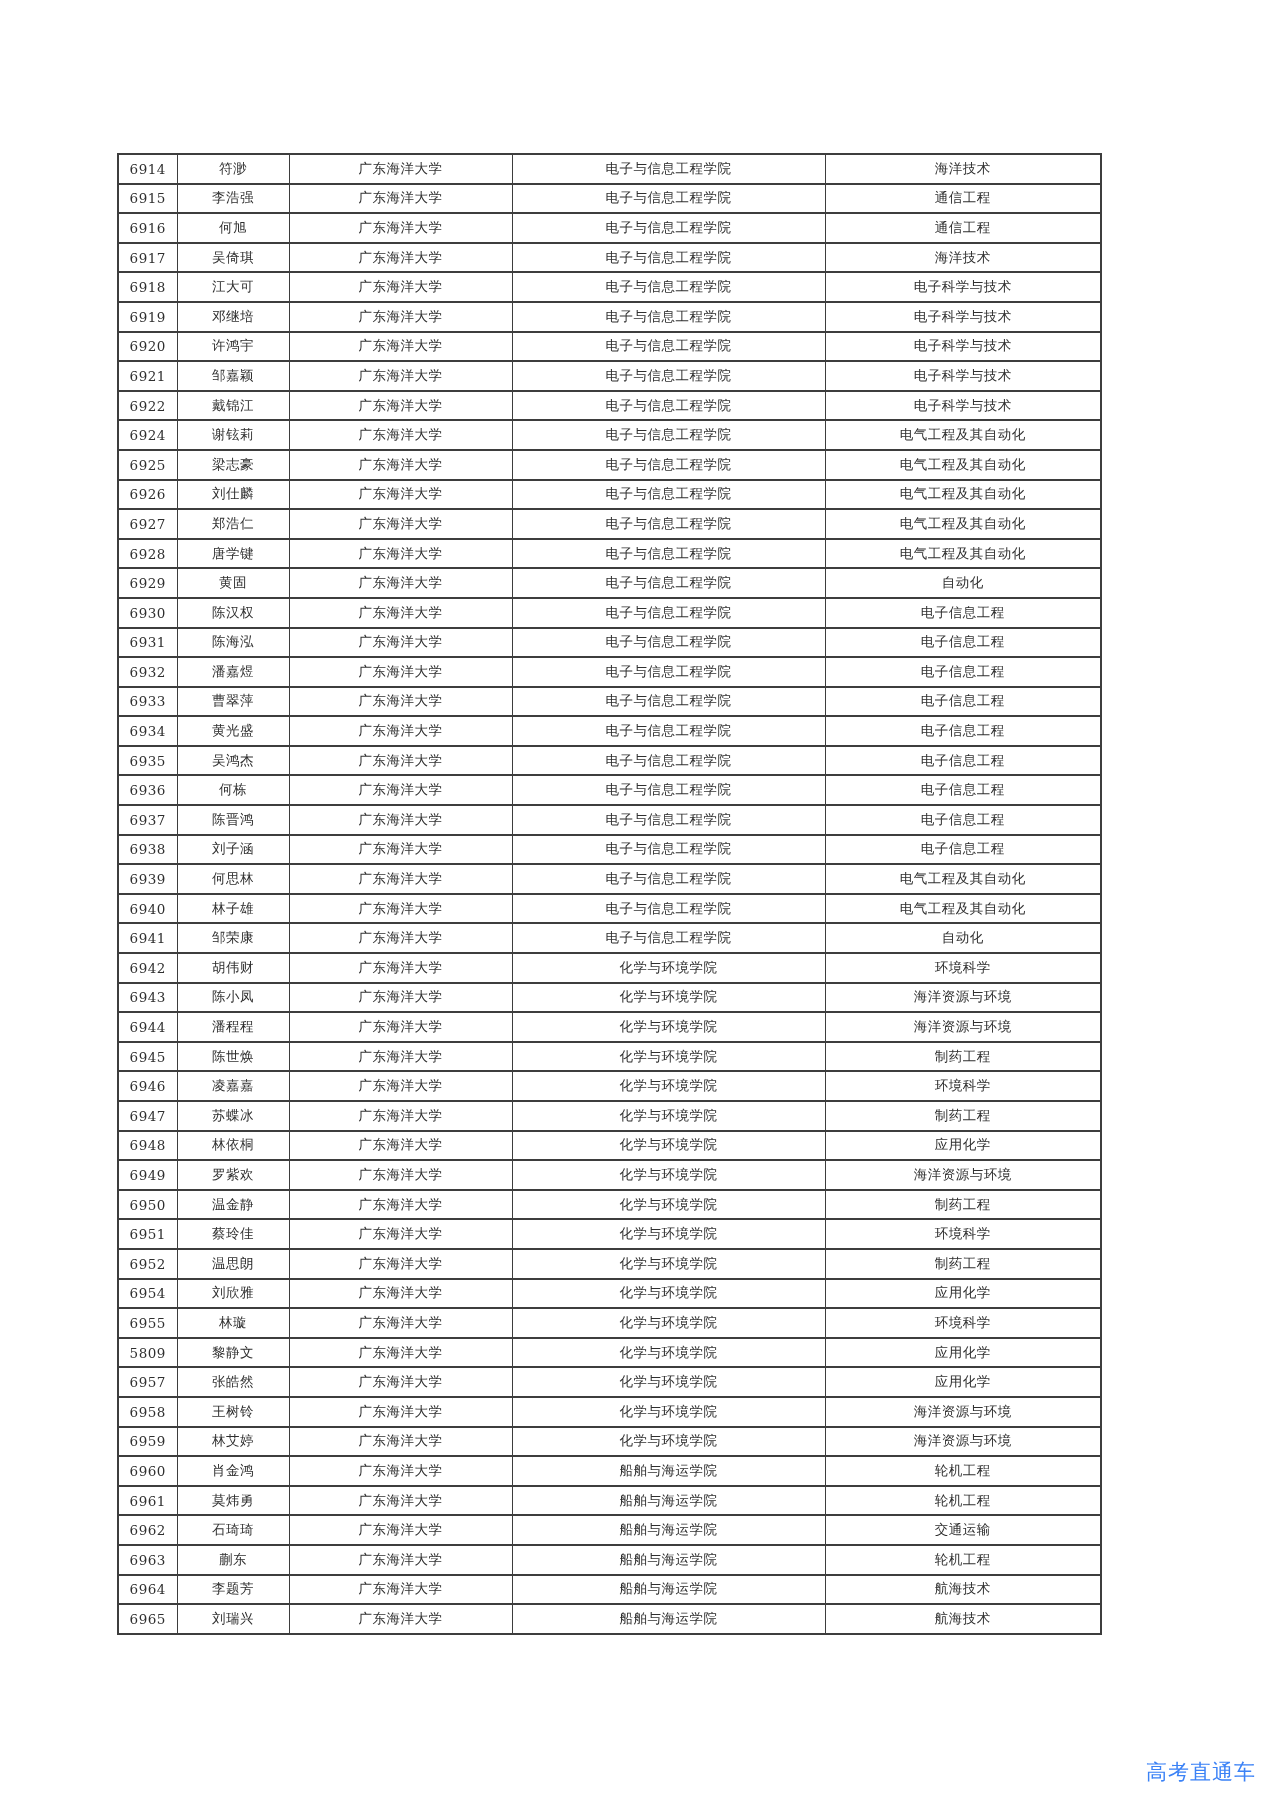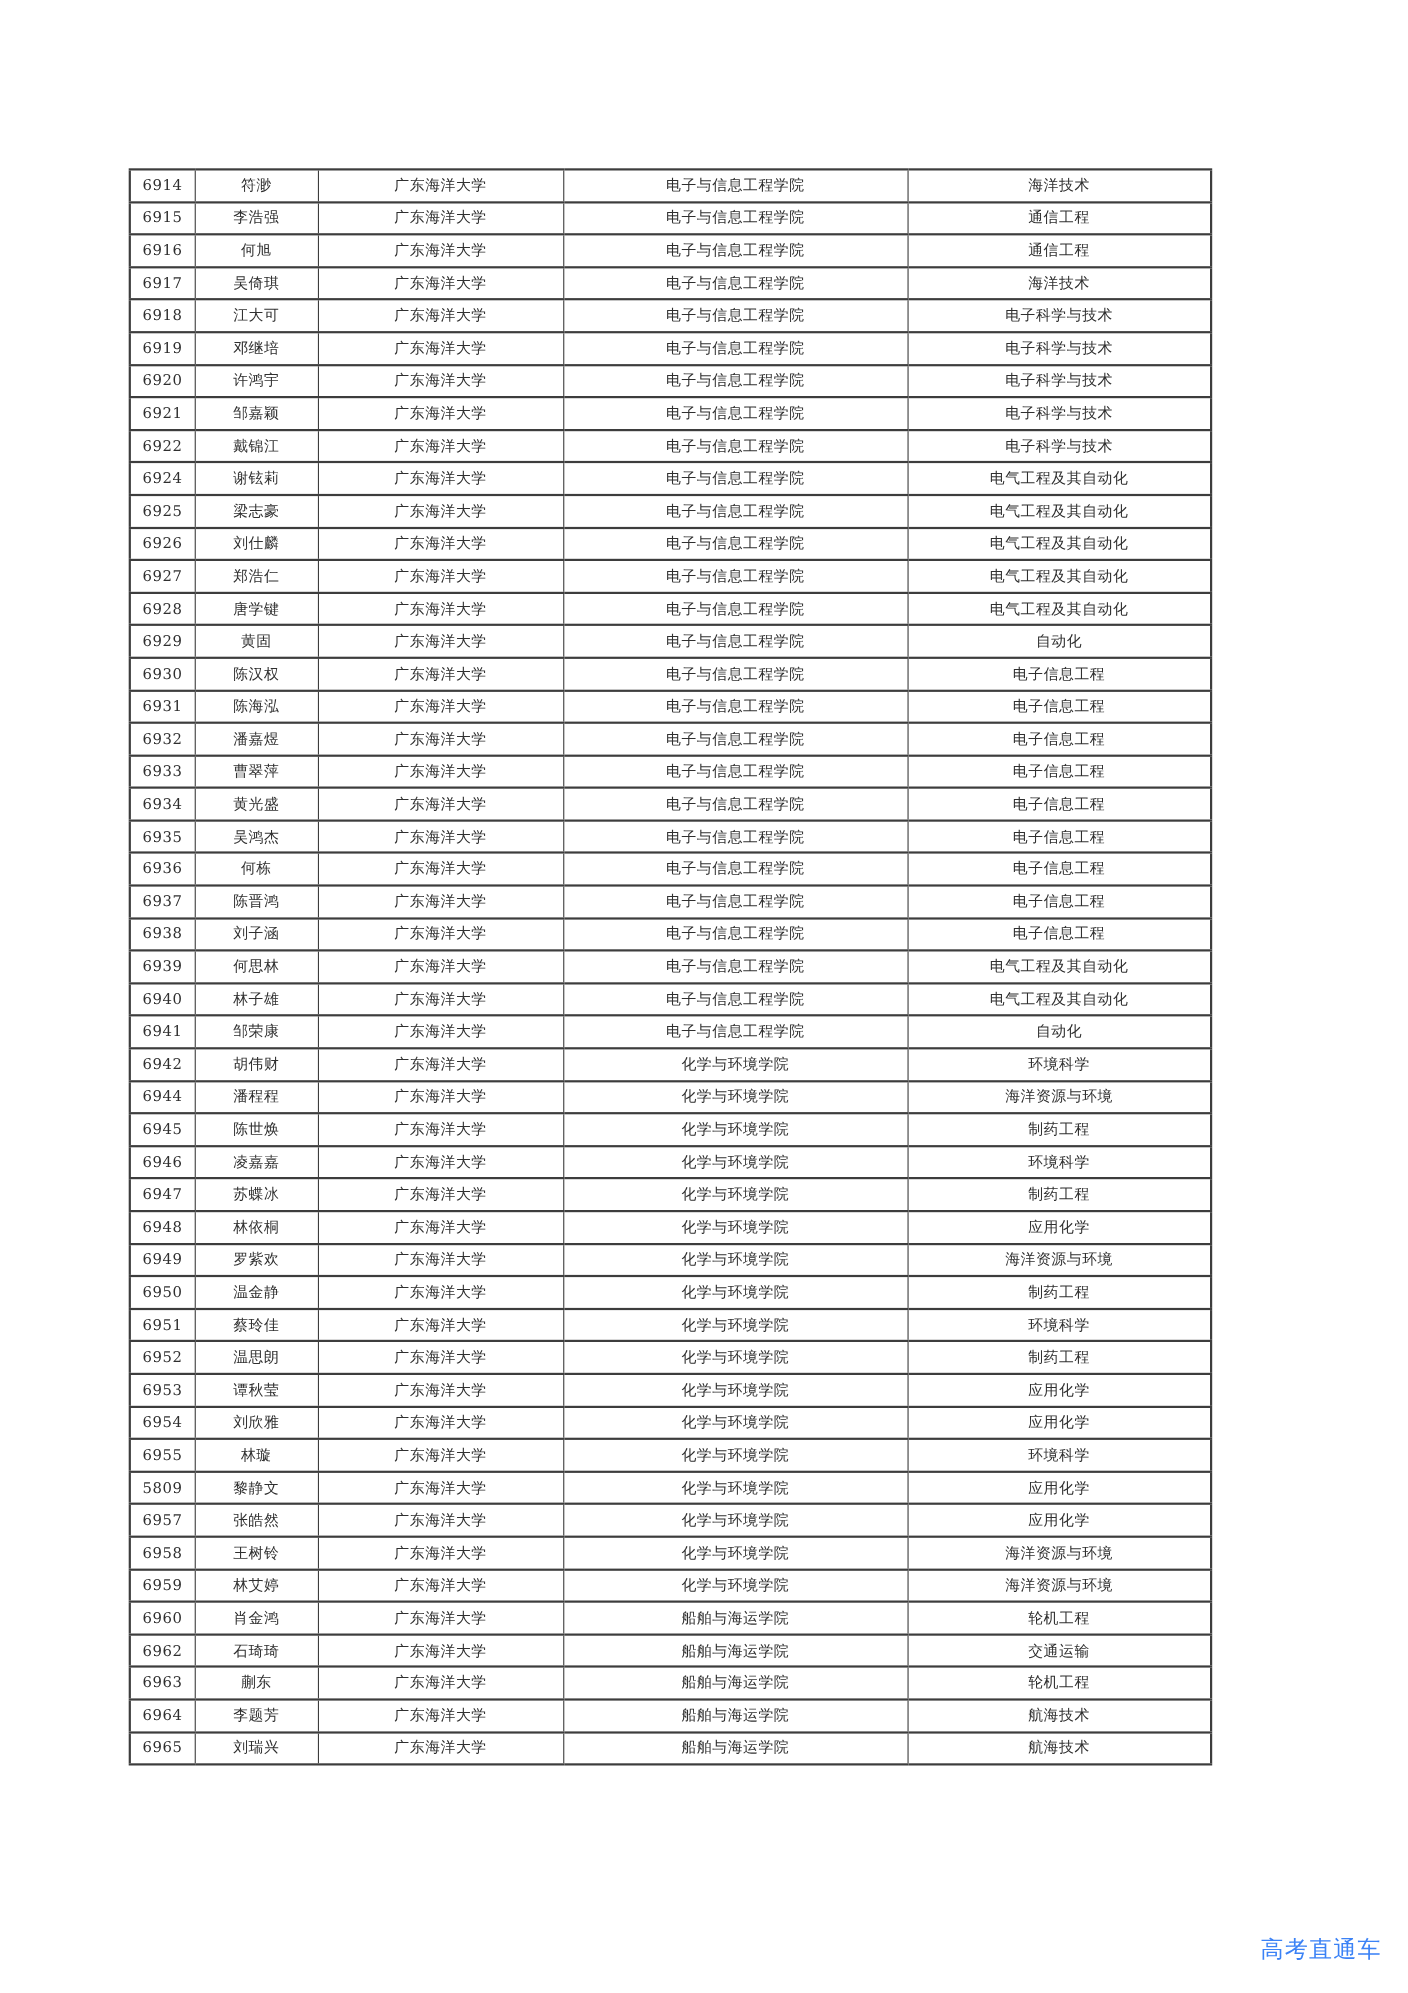--- a/index.html
+++ b/index.html
@@ -258,20 +258,27 @@
           <td>自动化</td>
         </tr>
         <tr>
           <td>6942</td>
           <td>胡伟财</td>
           <td>广东海洋大学</td>
           <td>化学与环境学院</td>
           <td>环境科学</td>
         </tr>
         <tr>
+          <td>6943</td>
+          <td>陈小凤</td>
+          <td>广东海洋大学</td>
+          <td>化学与环境学院</td>
+          <td>海洋资源与环境</td>
+        </tr>
+        <tr>
           <td>6944</td>
           <td>潘程程</td>
           <td>广东海洋大学</td>
           <td>化学与环境学院</td>
           <td>海洋资源与环境</td>
         </tr>
         <tr>
           <td>6945</td>
           <td>陈世焕</td>
           <td>广东海洋大学</td>
@@ -321,27 +328,20 @@
           <td>环境科学</td>
         </tr>
         <tr>
           <td>6952</td>
           <td>温思朗</td>
           <td>广东海洋大学</td>
           <td>化学与环境学院</td>
           <td>制药工程</td>
         </tr>
         <tr>
-          <td>6953</td>
-          <td>谭秋莹</td>
-          <td>广东海洋大学</td>
-          <td>化学与环境学院</td>
-          <td>应用化学</td>
-        </tr>
-        <tr>
           <td>6954</td>
           <td>刘欣雅</td>
           <td>广东海洋大学</td>
           <td>化学与环境学院</td>
           <td>应用化学</td>
         </tr>
         <tr>
           <td>6955</td>
           <td>林璇</td>
           <td>广东海洋大学</td>
@@ -372,20 +372,27 @@
         <tr>
           <td>6959</td>
           <td>林艾婷</td>
           <td>广东海洋大学</td>
           <td>化学与环境学院</td>
           <td>海洋资源与环境</td>
         </tr>
         <tr>
           <td>6960</td>
           <td>肖金鸿</td>
+          <td>广东海洋大学</td>
+          <td>船舶与海运学院</td>
+          <td>轮机工程</td>
+        </tr>
+        <tr>
+          <td>6961</td>
+          <td>莫炜勇</td>
           <td>广东海洋大学</td>
           <td>船舶与海运学院</td>
           <td>轮机工程</td>
         </tr>
         <tr>
           <td>6962</td>
           <td>石琦琦</td>
           <td>广东海洋大学</td>
           <td>船舶与海运学院</td>
           <td>交通运输</td>

